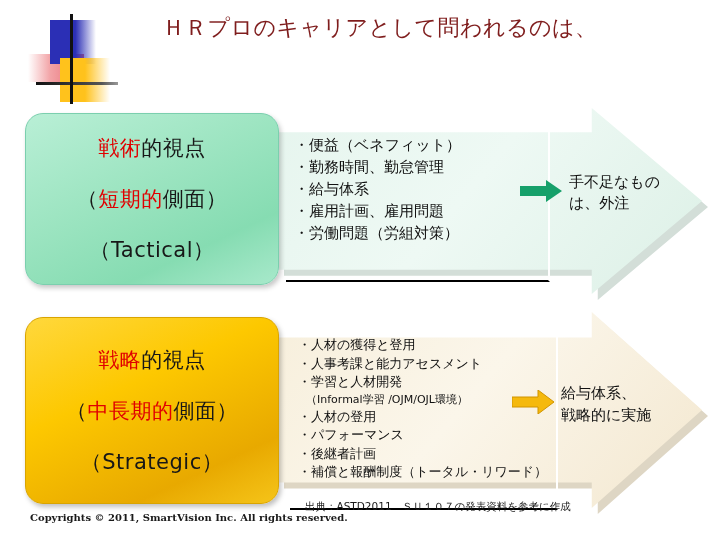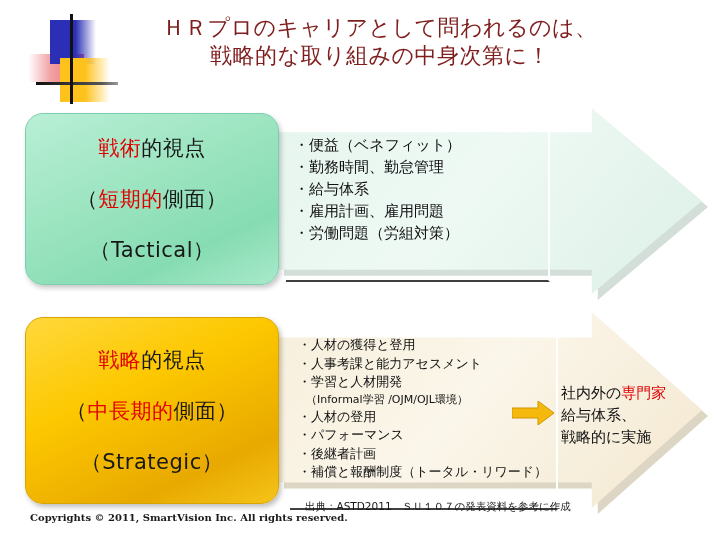--- a/index.html
+++ b/index.html
@@ -114,21 +114,21 @@
   }
   .concept-line.latin { font-size: 21px; }
   .hl-red { color: #e00000; }
 
   
   .bullet-panel {
     position: absolute;
     background: transparent;
     border-right: 2px solid #ffffff;
     border-top: 2px solid #ffffff;
-    border-bottom: 2px solid #404040;
+    border-bottom: 2px solid #000000;
     padding: 4px 6px 4px 8px;
   }
   #bullets-tactical {
     left: 286px; top: 128px; width: 248px; height: 142px;
   }
   #bullets-strategic {
     left: 290px; top: 330px; width: 252px; height: 168px;
   }
   .bullet-item {
     font-size: 15px;
@@ -190,21 +190,20 @@
   <div class="logo-mark">
     <div class="logo-red"></div>
     <div class="logo-blue"></div>
     <div class="logo-yellow"></div>
     <div class="logo-hline"></div>
     <div class="logo-vline"></div>
   </div>
 
   <div class="title-block">
     <div class="title-line">ＨＲプロのキャリアとして問われるのは、</div>
-    <div class="title-line">戦略的な取り組みの中身次第に！</div>
   </div>
 
   <div class="arrow-shadow" id="arrow-tactical-shadow"></div>
   <div class="arrow" id="arrow-tactical"></div>
 
   <div class="concept-box" id="box-tactical">
     <div class="concept-line">
       <span class="hl-red">戦術</span><span>的視点</span>
     </div>
     <div class="concept-line">
@@ -214,20 +213,31 @@
   </div>
 
   <div class="bullet-panel" id="bullets-tactical">
     <div class="bullet-item">・便益（ベネフィット）</div>
     <div class="bullet-item">・勤務時間、勤怠管理</div>
     <div class="bullet-item">・給与体系</div>
     <div class="bullet-item">・雇用計画、雇用問題</div>
     <div class="bullet-item">・労働問題（労組対策）</div>
   </div>
 
+  <div class="callout" id="callout-tactical">
+    <span class="mini-arrow">
+      <svg width="42" height="22" viewBox="0 0 42 22" aria-hidden="true">
+        <polygon points="0,6 26,6 26,0 42,11 26,22 26,16 0,16" fill="#16a06a"></polygon>
+      </svg>
+    </span>
+    <span>
+      <div class="callout-text">手不足なもの</div>
+      <div class="callout-text">は、外注</div>
+    </span>
+  </div>
 
   <div class="arrow-shadow" id="arrow-strategic-shadow"></div>
   <div class="arrow" id="arrow-strategic"></div>
 
   <div class="concept-box" id="box-strategic">
     <div class="concept-line">
       <span class="hl-red">戦略</span><span>的視点</span>
     </div>
     <div class="concept-line">
       <span>（</span><span class="hl-red">中長期的</span><span>側面）</span>
@@ -246,23 +256,20 @@
     <div class="bullet-item">・補償と報酬制度（トータル・リワード）</div>
   </div>
 
   <div class="callout" id="callout-strategic">
     <span class="mini-arrow">
       <svg width="42" height="24" viewBox="0 0 42 24" aria-hidden="true">
         <polygon points="0,7 26,7 26,0 42,12 26,24 26,17 0,17" fill="#f5b90d" stroke="#d09400" stroke-width="1"></polygon>
       </svg>
     </span>
     <span>
-      <div class="callout-text">
-        <span>社内外の</span><span class="hl-red">専門家</span>
-      </div>
       <div class="callout-text">給与体系、</div>
       <div class="callout-text">戦略的に実施</div>
     </span>
   </div>
 
   <div class="footer-copyright">Copyrights © 2011, SmartVision Inc. All rights reserved.</div>
   <div class="footer-source">出典：ASTD2011　ＳＵ１０７の発表資料を参考に作成</div>
 
 </div>
 

